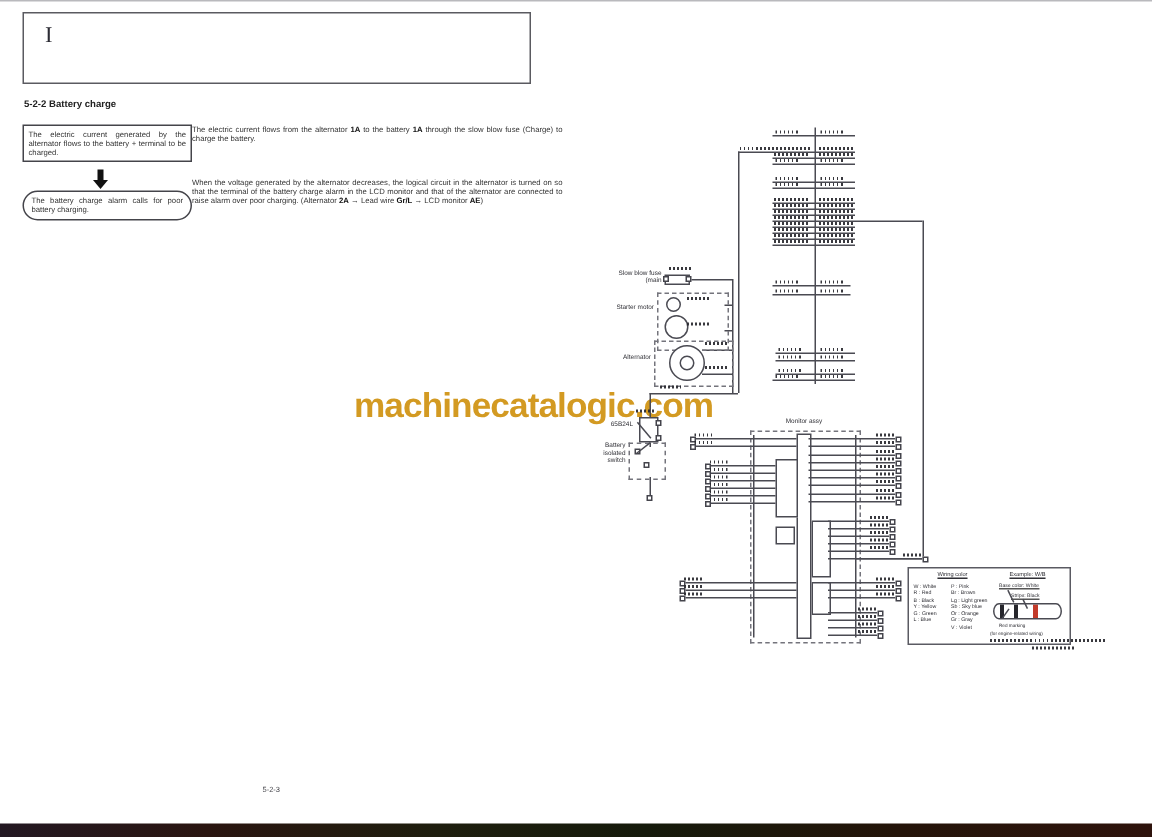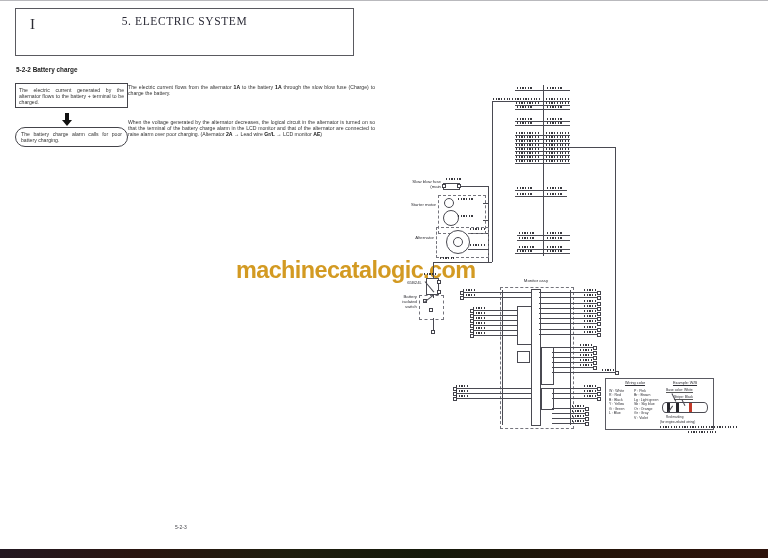--- a/index.html
+++ b/index.html
@@ -62,21 +62,20 @@
         background:linear-gradient(90deg,#231822 0%,#2a1510 18%,#1e1e0e 38%,#151a0b 56%,#241409 78%,#2e130c 100%);}
 </style>
 </head>
 <body>
 
 <div class="page">
   <div class="topline"></div>
 
   <div class="header-box">
     <span class="cursor">I</span>
-    <div class="chapter-title">5. ELECTRIC SYSTEM</div>
   </div>
 
   <div class="heading">5-2-2 Battery charge</div>
 
   <div class="flowbox box1">The electric current generated by the alternator flows to the battery + terminal to be charged.</div>
   <div class="flow-arrow">
     <div class="stem"></div>
     <div class="head"></div>
   </div>
   <div class="flowbox box2">The battery charge alarm calls for poor battery charging.</div>

